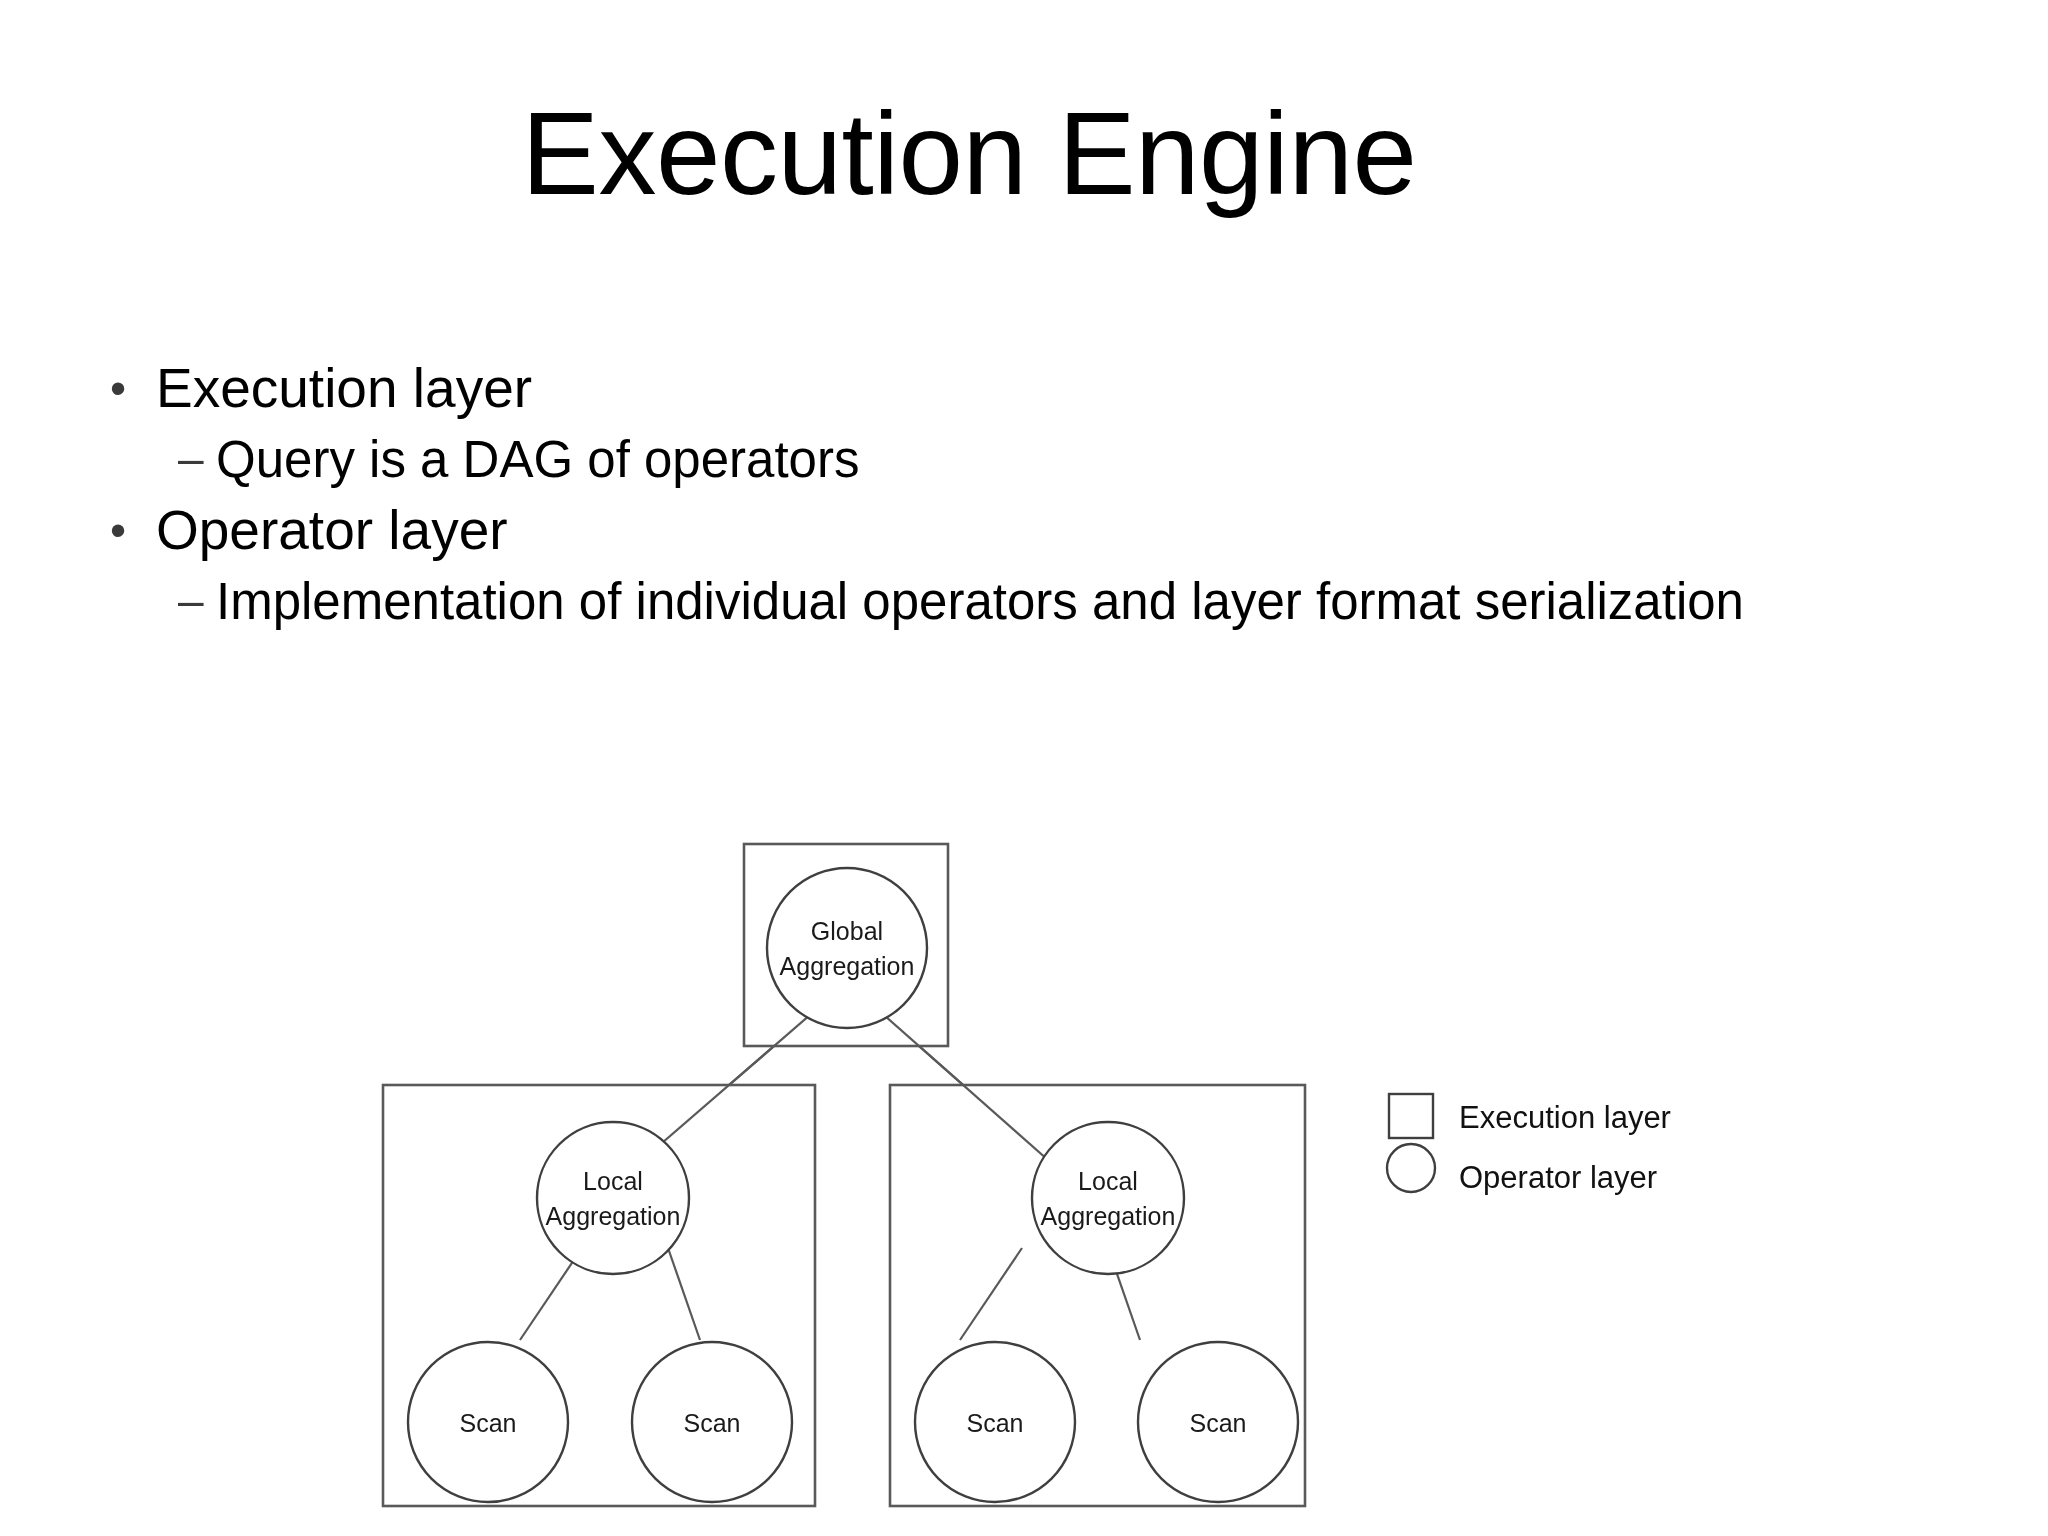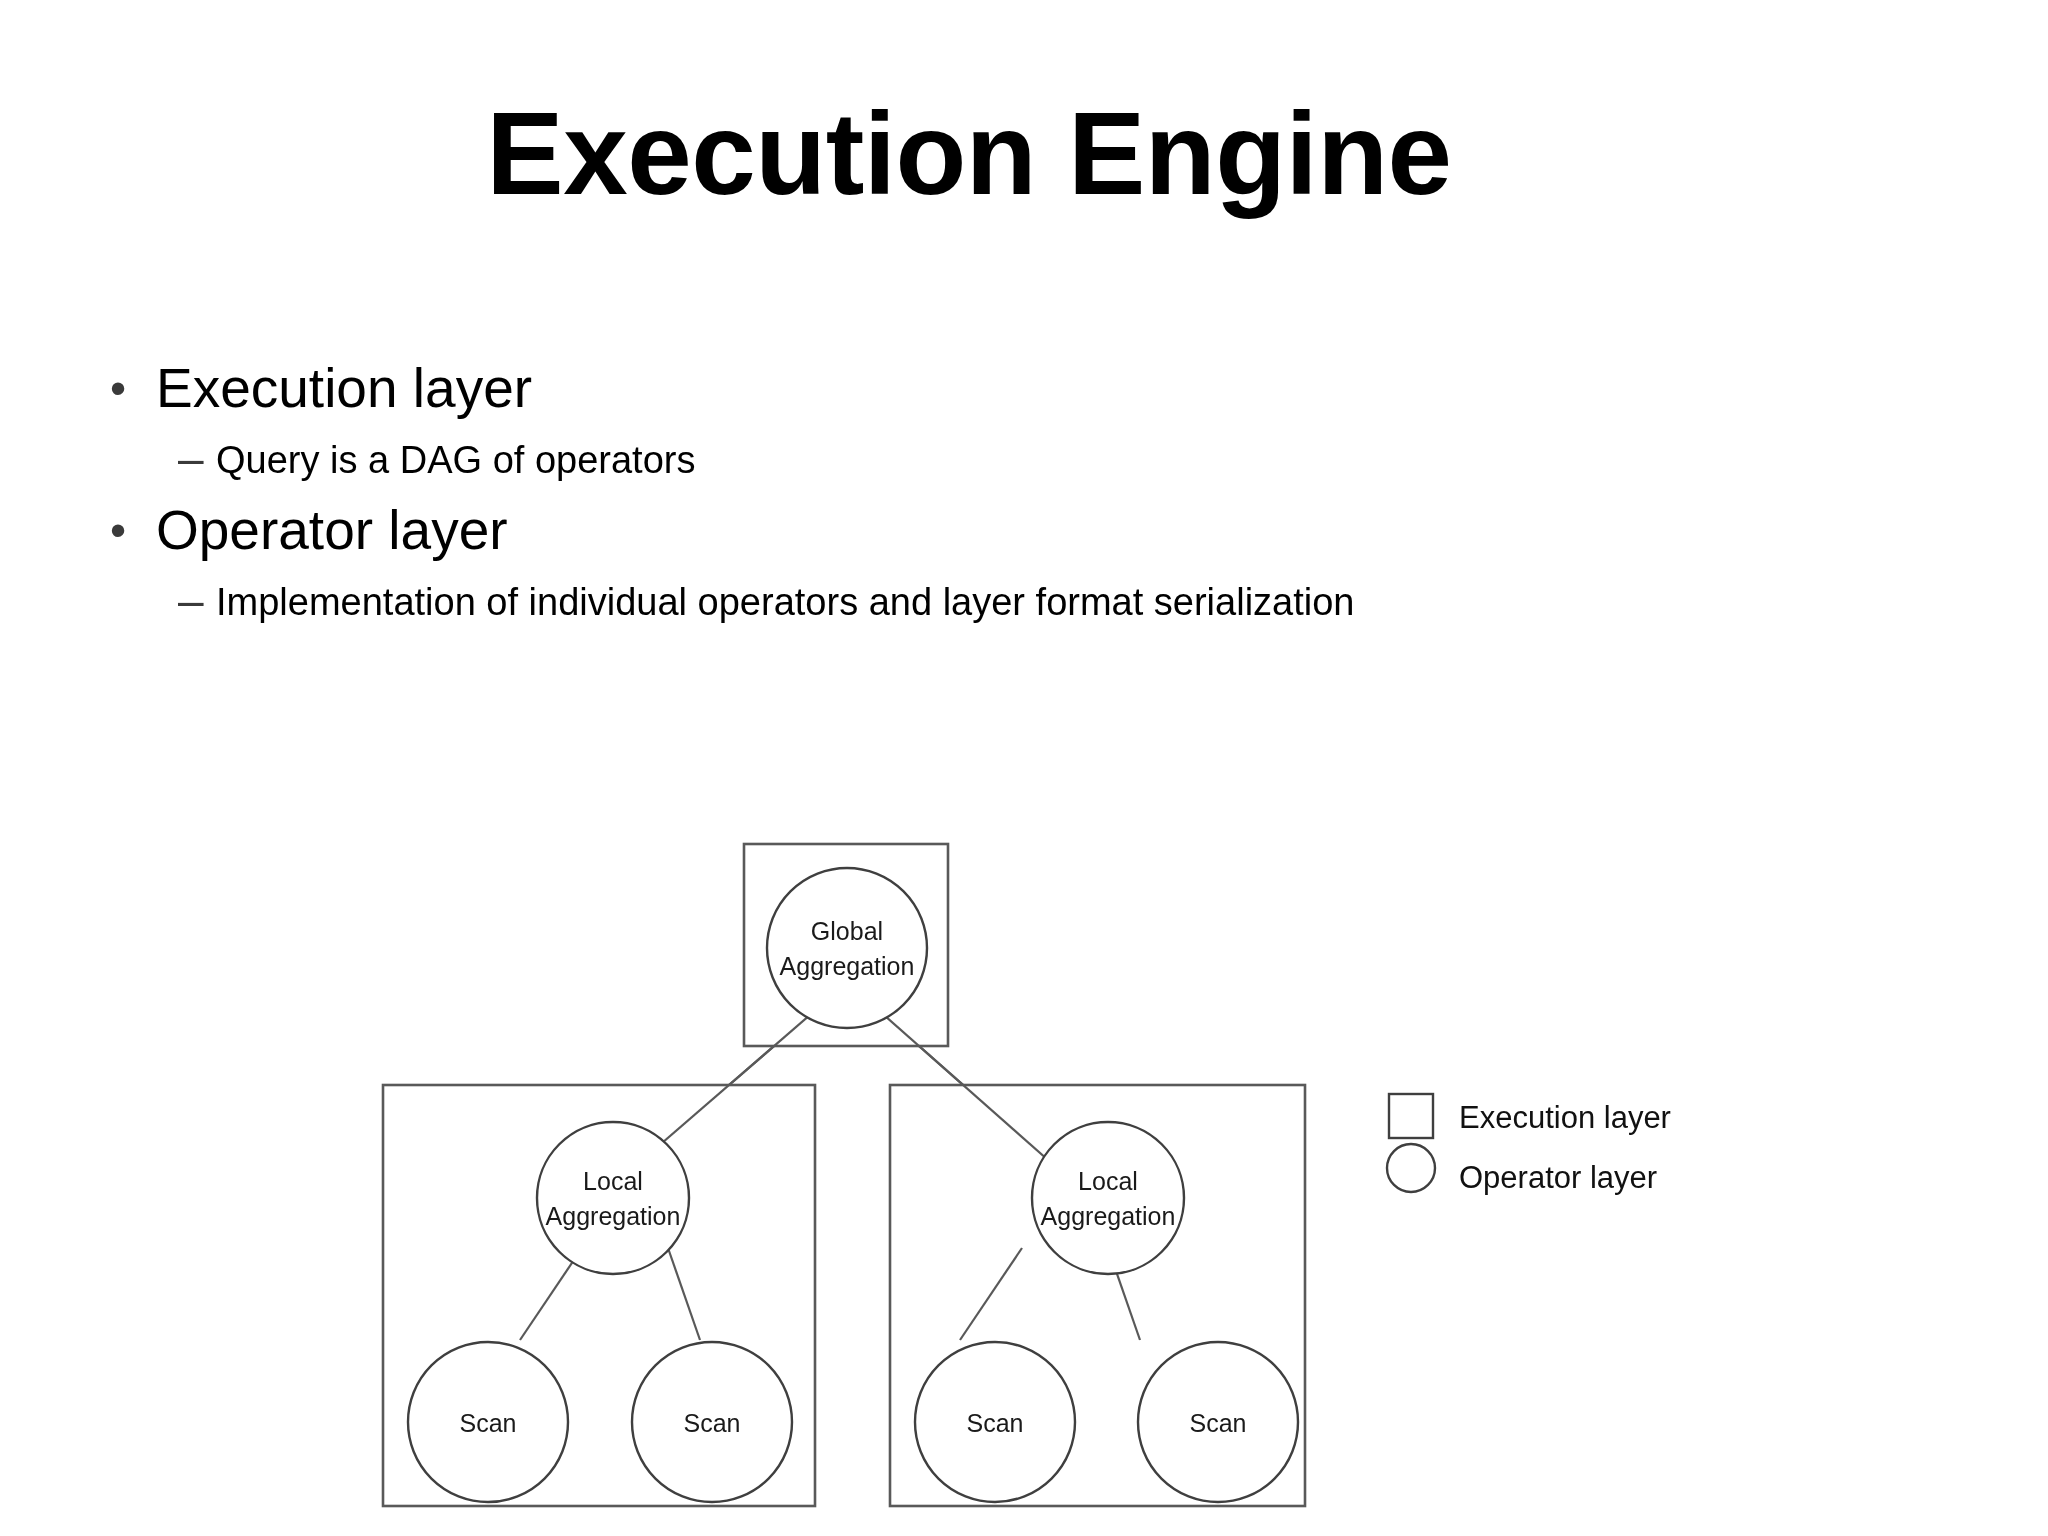--- a/index.html
+++ b/index.html
@@ -18,21 +18,21 @@
 
   
   .slide-title {
     position: absolute;
     left: 0;
     top: 96px;
     width: 1938px;
     text-align: center;
     font-size: 116px;
     line-height: 1.0;
-    font-weight: 700;
+    font-weight: 400;
     letter-spacing: -0.5px;
     color: #000000;
     white-space: nowrap;
   }
 
   
   .body-list {
     position: absolute;
     left: 110px;
     top: 356px;
@@ -68,21 +68,21 @@
     color: #3a3a3a;
     text-align: left;
   }
 
   .bullet-text-l1 {
     font-size: 55px;
     line-height: 64px;
     color: #000000;
   }
   .bullet-text-l2 {
-    font-size: 38px;
+    font-size: 51px;
     line-height: 68px;
     color: #000000;
     max-width: 1560px;
   }
 
   
   .diagram {
     position: absolute;
     left: 0;
     top: 0;

